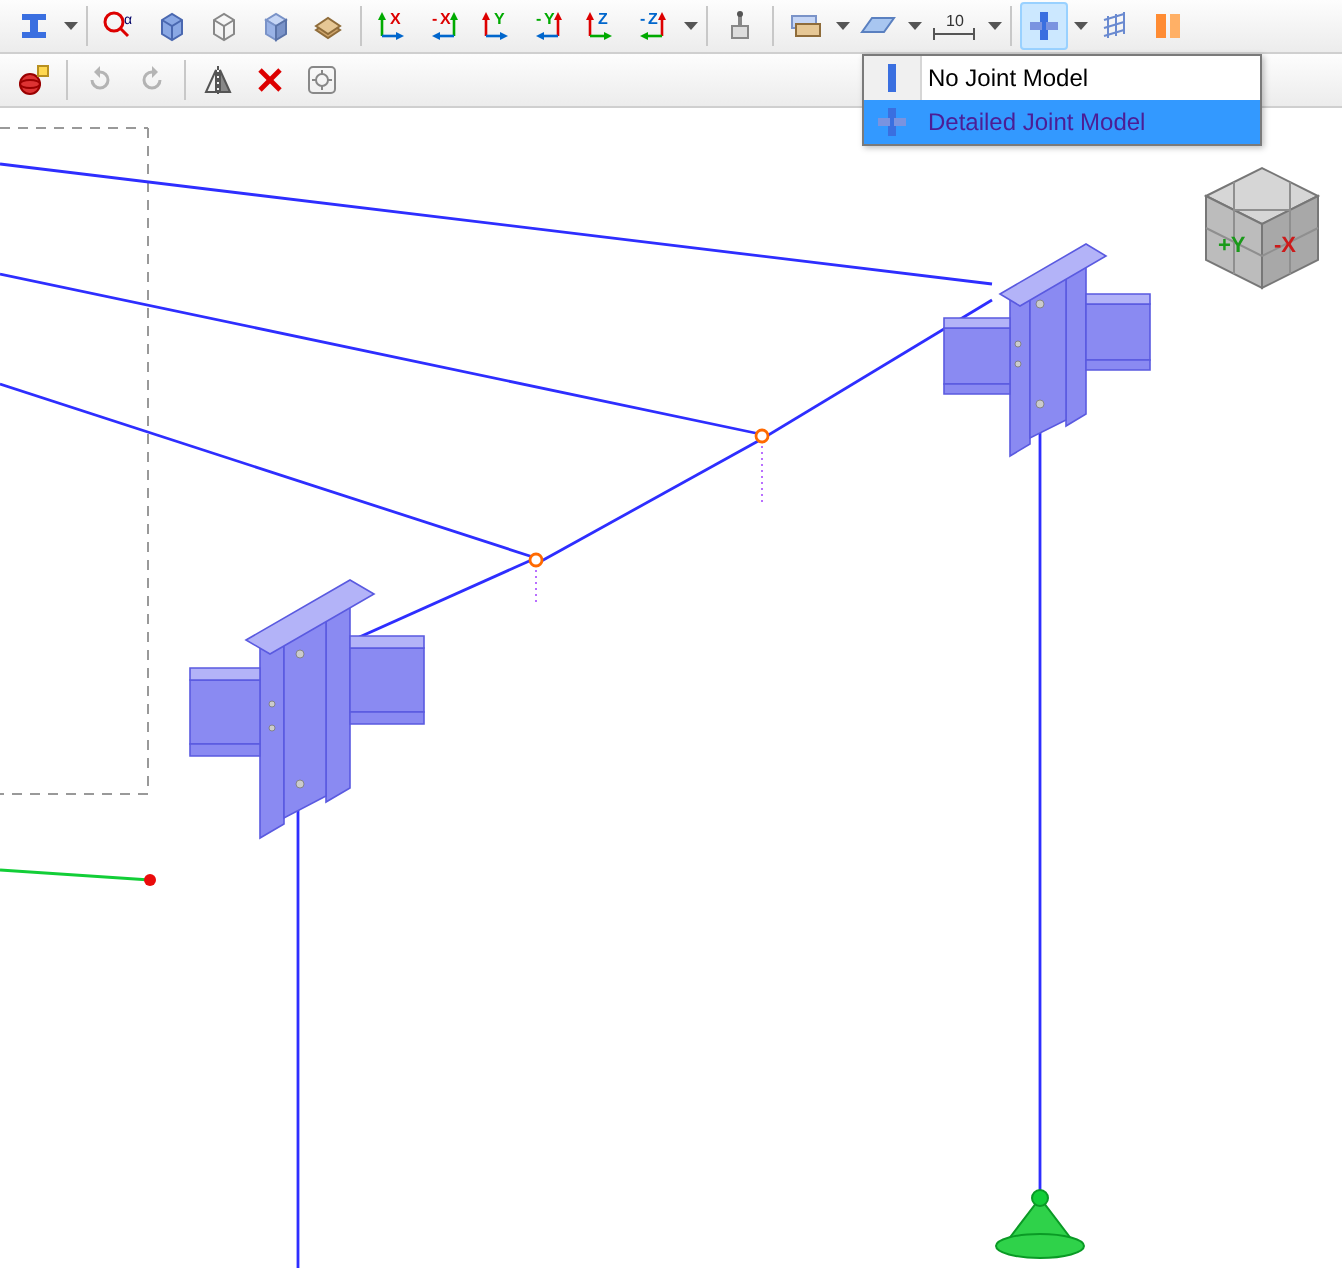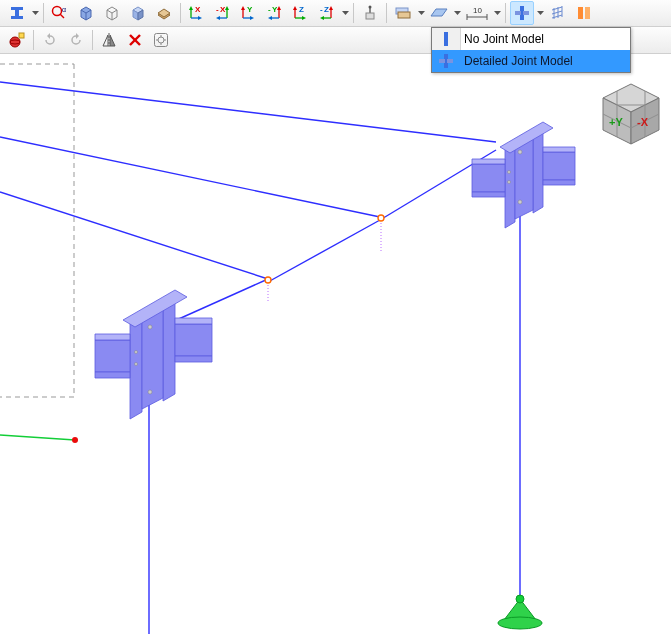--- a/index.html
+++ b/index.html
@@ -6,21 +6,21 @@
   .toolbar{height:26px;background:linear-gradient(#fdfdfd,#ececec);border-bottom:1px solid #cfcfcf;display:flex;align-items:center;position:relative;z-index:5}
   .tool-btn{width:22px;height:22px;margin:0 1px;display:flex;align-items:center;justify-content:center;border:1px solid transparent;border-radius:2px;cursor:pointer}
   .tool-btn.active{background:#cce8ff;border-color:#99d1ff}
   .tool-btn svg{display:block}
   .sep{width:1px;height:20px;background:#c8c8c8;margin:0 3px}
   .drop-arrow{width:10px;height:22px;display:flex;align-items:center;justify-content:center;cursor:pointer}
   .drop-arrow svg{display:block}
   .menu{position:absolute;top:27px;left:431px;width:198px;background:#fff;border:1px solid #7a7a7a;box-shadow:1px 1px 3px rgba(0,0,0,.25);z-index:10}
   .menu-gutter{position:absolute;left:0;top:0;bottom:0;width:28px;background:#f0f0f0;border-right:1px solid #d6d6d6}
   .menu-item{position:relative;height:22px;display:flex;align-items:center;padding-left:32px;cursor:pointer}
-  .menu-item.sel{background:#3399ff;color:#0f172a}
+  .menu-item.sel{background:#3399ff;color:#4c1d95}
   .menu-item .micon{position:absolute;left:5px;top:2px;width:18px;height:18px;display:flex;align-items:center;justify-content:center}
   .viewport{position:absolute;left:0;top:52px;right:0;bottom:0;background:#fff}
   .axis-cube{position:absolute;right:8px;top:76px;z-index:3}
 </style>
 </head>
 <body>
 
 <div class="toolbar">
   <div style="width:4px"></div>
   <div class="tool-btn">

